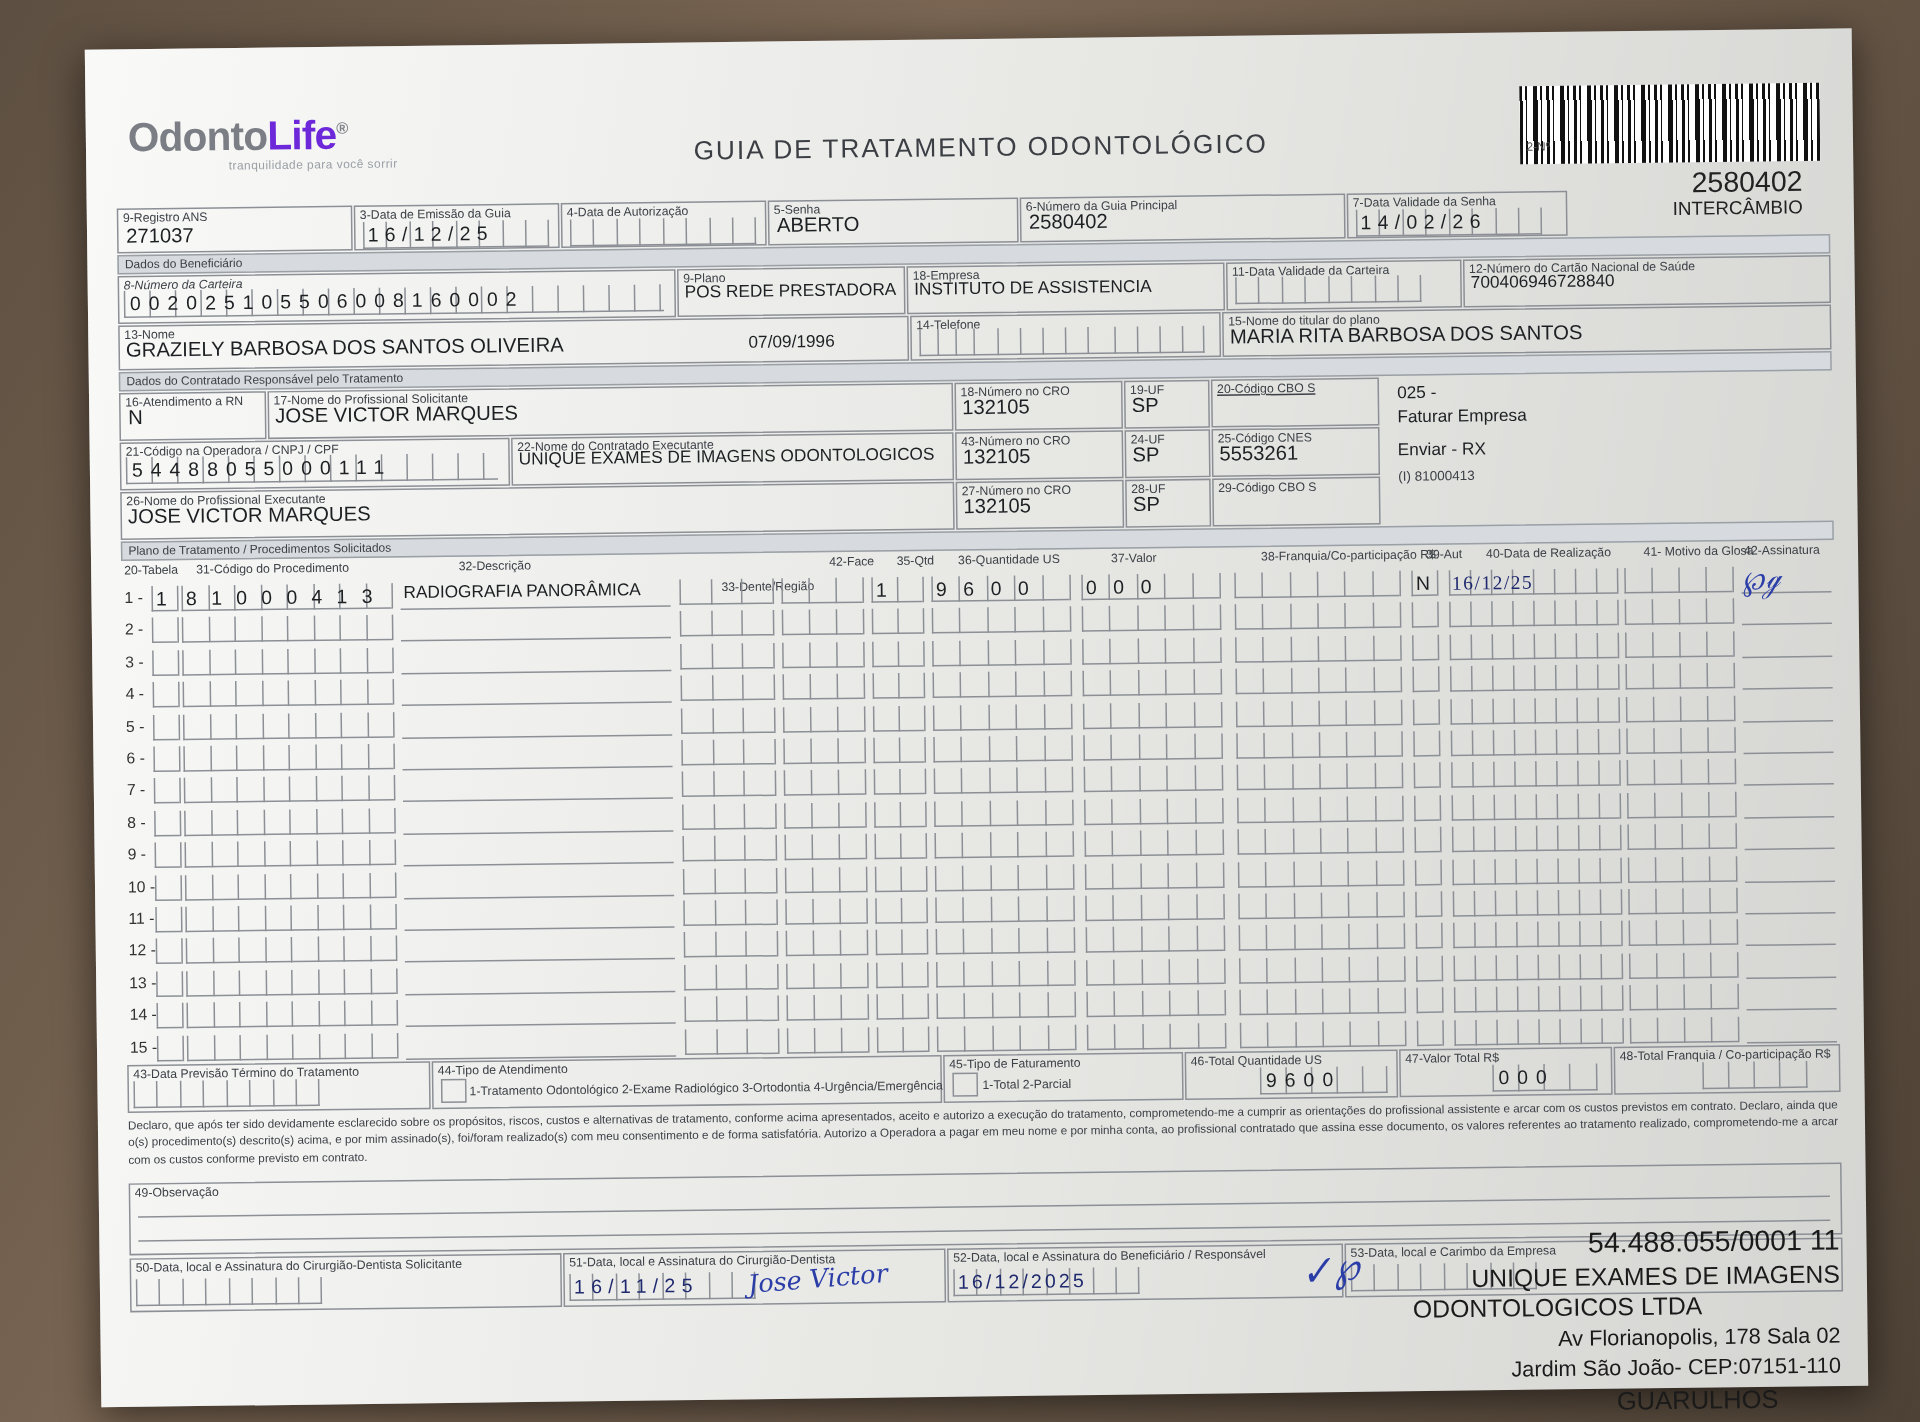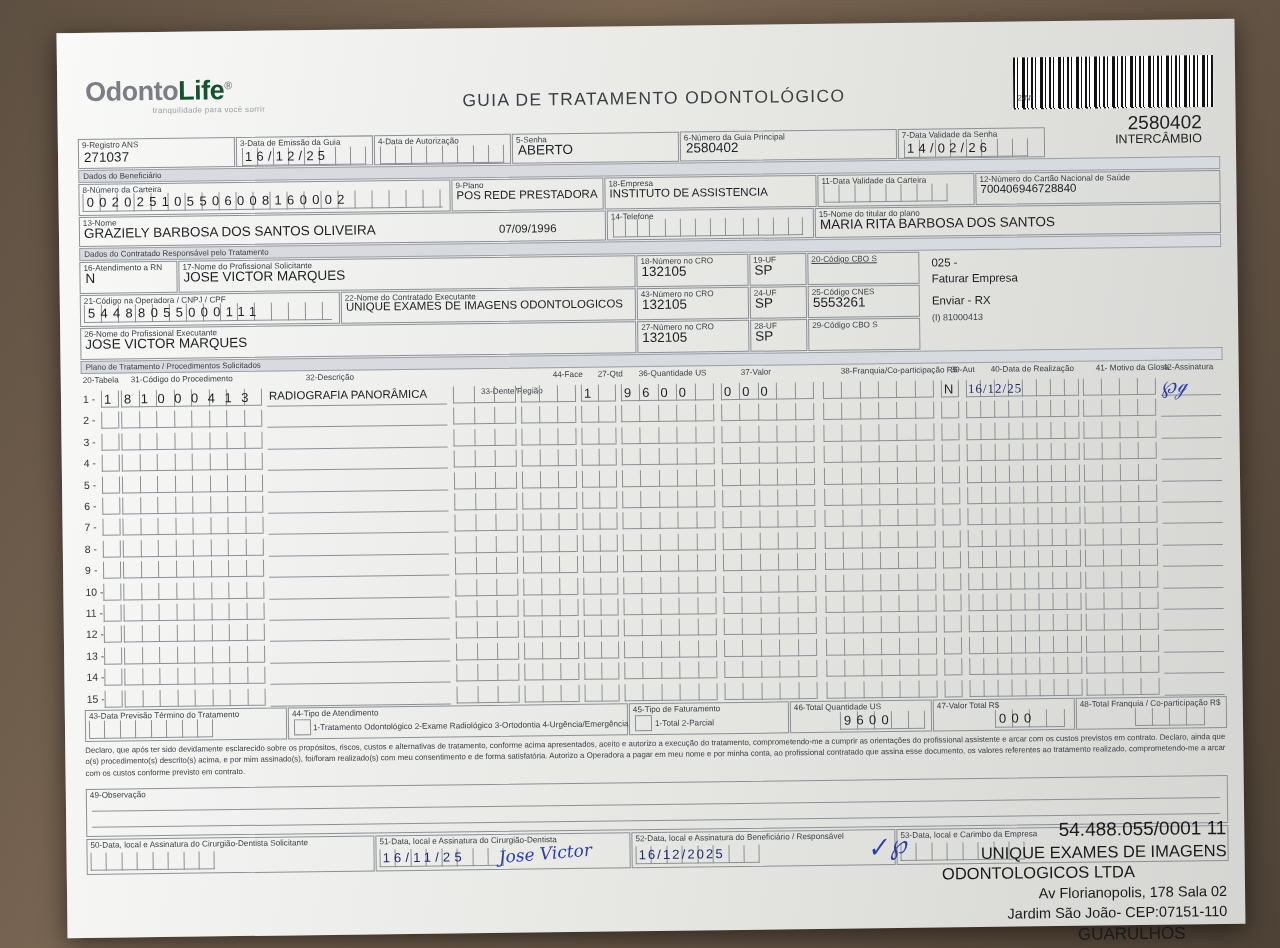--- a/index.html
+++ b/index.html
@@ -20,21 +20,21 @@
   }
   #paper:before{ 
     content:"";position:absolute;inset:0;
     background:linear-gradient(100deg,rgba(255,255,255,.55) 0%,rgba(0,0,0,.05) 55%,rgba(0,0,0,.12) 100%);
     pointer-events:none;
   }
   .sheet{position:absolute;left:0;top:0;width:1178px;height:905px;}
 
   
   .logo{position:absolute;left:28px;top:44px;font-size:27px;font-weight:bold;color:#7b7f85;letter-spacing:-.5px;}
-  .logo .l2{color:#14532d;}
+  .logo .l2{color:#6d28d9;}
   .logo .reg{font-size:11px;vertical-align:super;}
   .logo-sub{position:absolute;left:95px;top:74px;font-size:8px;color:#9aa0a6;letter-spacing:.3px;}
   .doc-title{position:absolute;left:405px;top:62px;font-size:17.5px;letter-spacing:1.3px;color:#3b3f44;}
   .barcode{position:absolute;right:22px;top:36px;width:200px;height:52px;
     background:repeating-linear-gradient(90deg,#111 0 2px,#fff 2px 4px,#111 4px 5px,#fff 5px 9px,#111 9px 12px,#fff 12px 14px,#111 14px 15px,#fff 15px 18px);}
   .bc-label{position:absolute;right:202px;top:72px;font-size:8px;color:#555;}
   .guia-num{position:absolute;right:34px;top:92px;font-size:19px;color:#222;}
   .intercambio{position:absolute;right:34px;top:112px;font-size:12.5px;color:#222;}
 
   
@@ -132,21 +132,21 @@
           <i style="left:108px"></i>
           <i style="left:123px"></i>
         <span class="d" style="left:3px;letter-spacing:4.2px;">14/02/26</span>
       </div>
 
       <div class="bar" style="left:20px;top:137px;width:1140px;">
         <span class="lbl">Dados do Beneficiário</span>
       </div>
 
       <div class="box" style="left:20px;top:151px;width:370px;height:30px;"></div>
-      <div class="lbl" style="left:24px;top:153px;">8-Número da Carteira</div>
+      <div class="lbl" style="left:24px;top:153px;font-style:italic;">8-Número da Carteira</div>
       <div class="comb" style="left:24px;top:161px;width:360px;">
         <div class="base"></div>
         <i style="left:0"></i>
           <i style="left:17px"></i>
           <i style="left:34px"></i>
           <i style="left:51px"></i>
           <i style="left:68px"></i>
           <i style="left:85px"></i>
           <i style="left:102px"></i>
           <i style="left:119px"></i>
@@ -309,22 +309,22 @@
       <div class="lbl" style="left:872px;top:290px;font-size:9px;">(I) 81000413</div>
 
       <div class="bar" style="left:20px;top:328px;width:1140px;">
         <span class="lbl">Plano de Tratamento / Procedimentos Solicitados</span>
       </div>
 
       <div class="lbl" style="left:22px;top:343px;">20-Tabela</div>
       <div class="lbl" style="left:70px;top:343px;">31-Código do Procedimento</div>
       <div class="lbl" style="left:245px;top:343px;">32-Descrição</div>
       <div class="lbl" style="left:420px;top:343px;margin-top:16px;">33-Dente/Região</div>
-      <div class="lbl" style="left:492px;top:343px;">44-Face</div>
-      <div class="lbl" style="left:537px;top:343px;">27-Qtd</div>
+      <div class="lbl" style="left:492px;top:343px;">42-Face</div>
+      <div class="lbl" style="left:537px;top:343px;">35-Qtd</div>
       <div class="lbl" style="left:578px;top:343px;">36-Quantidade US</div>
       <div class="lbl" style="left:680px;top:343px;">37-Valor</div>
       <div class="lbl" style="left:780px;top:343px;">38-Franquia/Co-participação R$</div>
       <div class="lbl" style="left:890px;top:343px;">39-Aut</div>
       <div class="lbl" style="left:930px;top:343px;">40-Data de Realização</div>
       <div class="lbl" style="left:1035px;top:343px;">41- Motivo da Glosa</div>
       <div class="lbl" style="left:1102px;top:343px;">42-Assinatura</div>
 
       <div id="plan-rows">
           <div style="position:absolute;left:0;top:358px;width:1178px;height:18px;">

